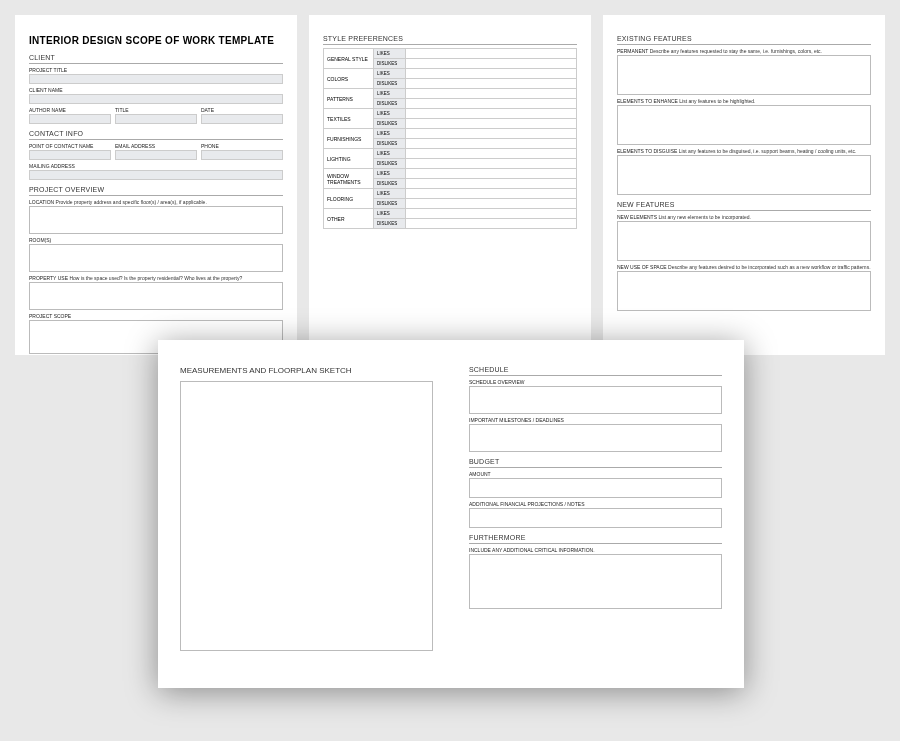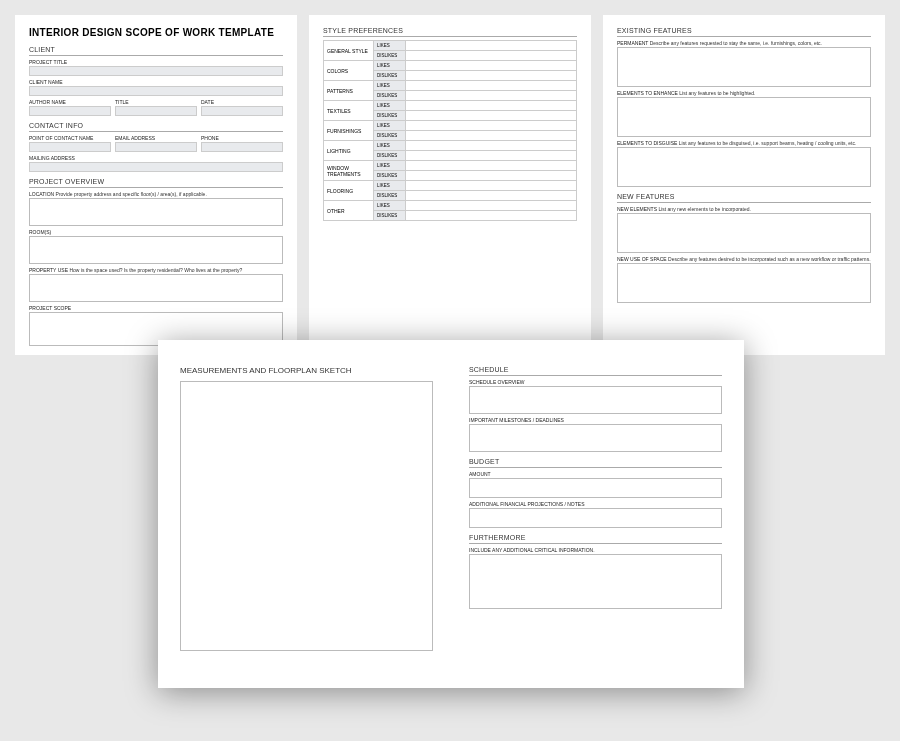--- a/index.html
+++ b/index.html
@@ -1,17 +1,17 @@
 <!DOCTYPE html>
 <html><head>
 <meta charset="utf-8">
 <style>
 * { box-sizing: border-box; margin: 0; padding: 0; }
 body { background: #e8e8e8; font-family: Arial, sans-serif; width: 900px; height: 741px; position: relative; overflow: hidden; }
-.page { background: #fff; position: absolute; padding: 12px 14px; }
+.page { background: #fff; position: absolute; padding: 20px 14px; }
 .page1 { left: 15px; top: 15px; width: 282px; height: 340px; }
 .page2 { left: 309px; top: 15px; width: 282px; height: 340px; }
 .page3 { left: 603px; top: 15px; width: 282px; height: 340px; }
 .page45 { left: 158px; top: 340px; width: 586px; height: 348px; box-shadow: 0 4px 30px rgba(0,0,0,0.4); display: flex; padding: 0; }
 .page4 { width: 50%; padding: 26px 18px 9px 22px; border-right: 0px solid #eee; }
 .page5 { width: 50%; padding: 26px 22px 14px 18px; }
 .title-main { font-size: 10px; font-weight: bold; letter-spacing: 0.3px; margin-bottom: 8px; text-transform: uppercase; }
 .section-hdr { font-size: 7px; font-weight: normal; letter-spacing: 0.2px; border-bottom: 1px solid #aaa; padding-bottom: 2px; margin-top: 6px; margin-bottom: 3px; text-transform: uppercase; color: #333; }
 .section-hdr.first { margin-top: 0; }
 .label { font-size: 5px; text-transform: uppercase; color: #222; display: block; margin-bottom: 1px; }

